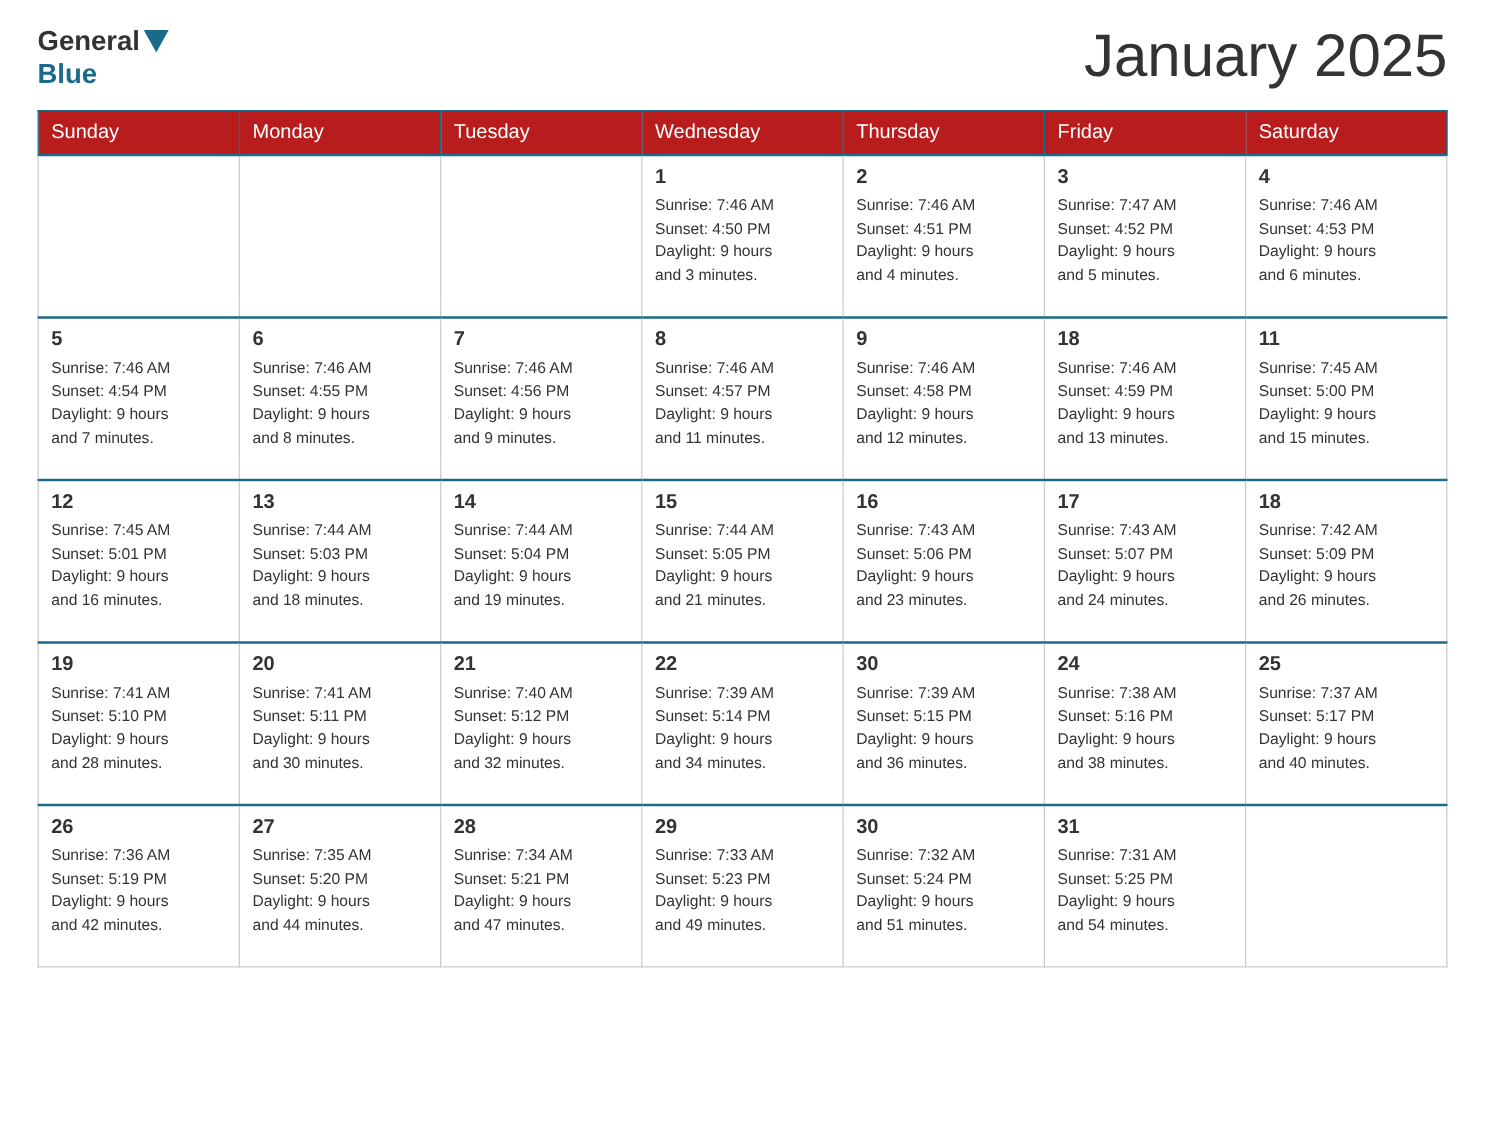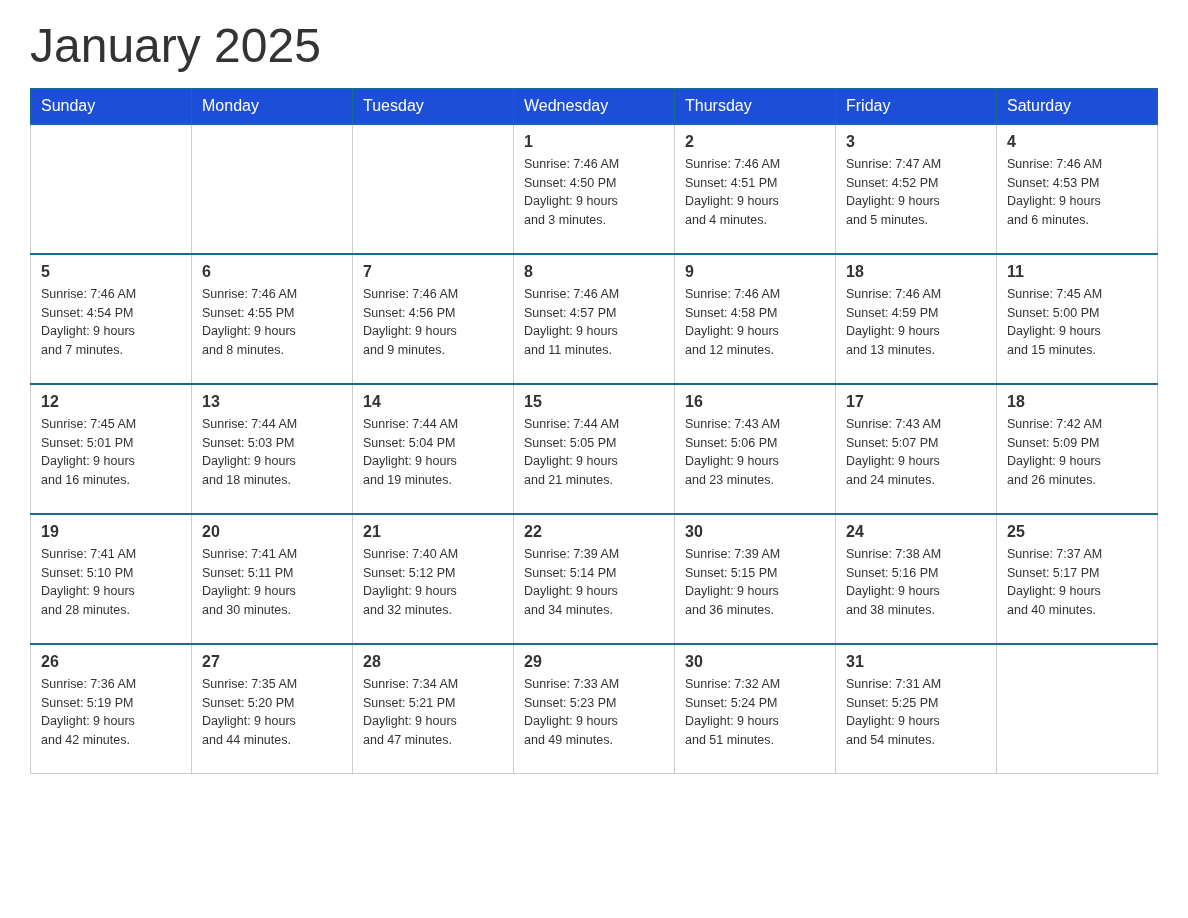--- a/index.html
+++ b/index.html
@@ -57,21 +57,21 @@
       font-size: 20px;
       color: #333;
       margin-top: 4px;
     }
     .calendar {
       width: 100%;
       border-collapse: collapse;
       margin-top: 15px;
     }
     .calendar th {
-      background-color: #1d4ed8;
+      background-color: #b91c1c;
       color: white;
       padding: 8px 10px;
       text-align: left;
       font-size: 16px;
       font-weight: normal;
       border: 1px solid #1a6b8a;
     }
     .calendar td {
       vertical-align: top;
       padding: 8px 10px;
@@ -99,20 +99,27 @@
       line-height: 1.5;
     }
     .empty-cell {
       background: #fff;
     }
   </style>
 </head>
 <body>
 
 <div class="header">
+  <div class="logo">
+    <div class="logo-text">
+      <span class="logo-general">General</span>
+      <span class="logo-triangle"></span>
+    </div>
+    <span class="logo-blue">Blue</span>
+  </div>
   <div class="title-section">
     <div class="month-title">January 2025</div>
   </div>
 </div>
 
 <table class="calendar">
   <thead>
     <tr>
     <th>Sunday</th>
         <th>Monday</th>

